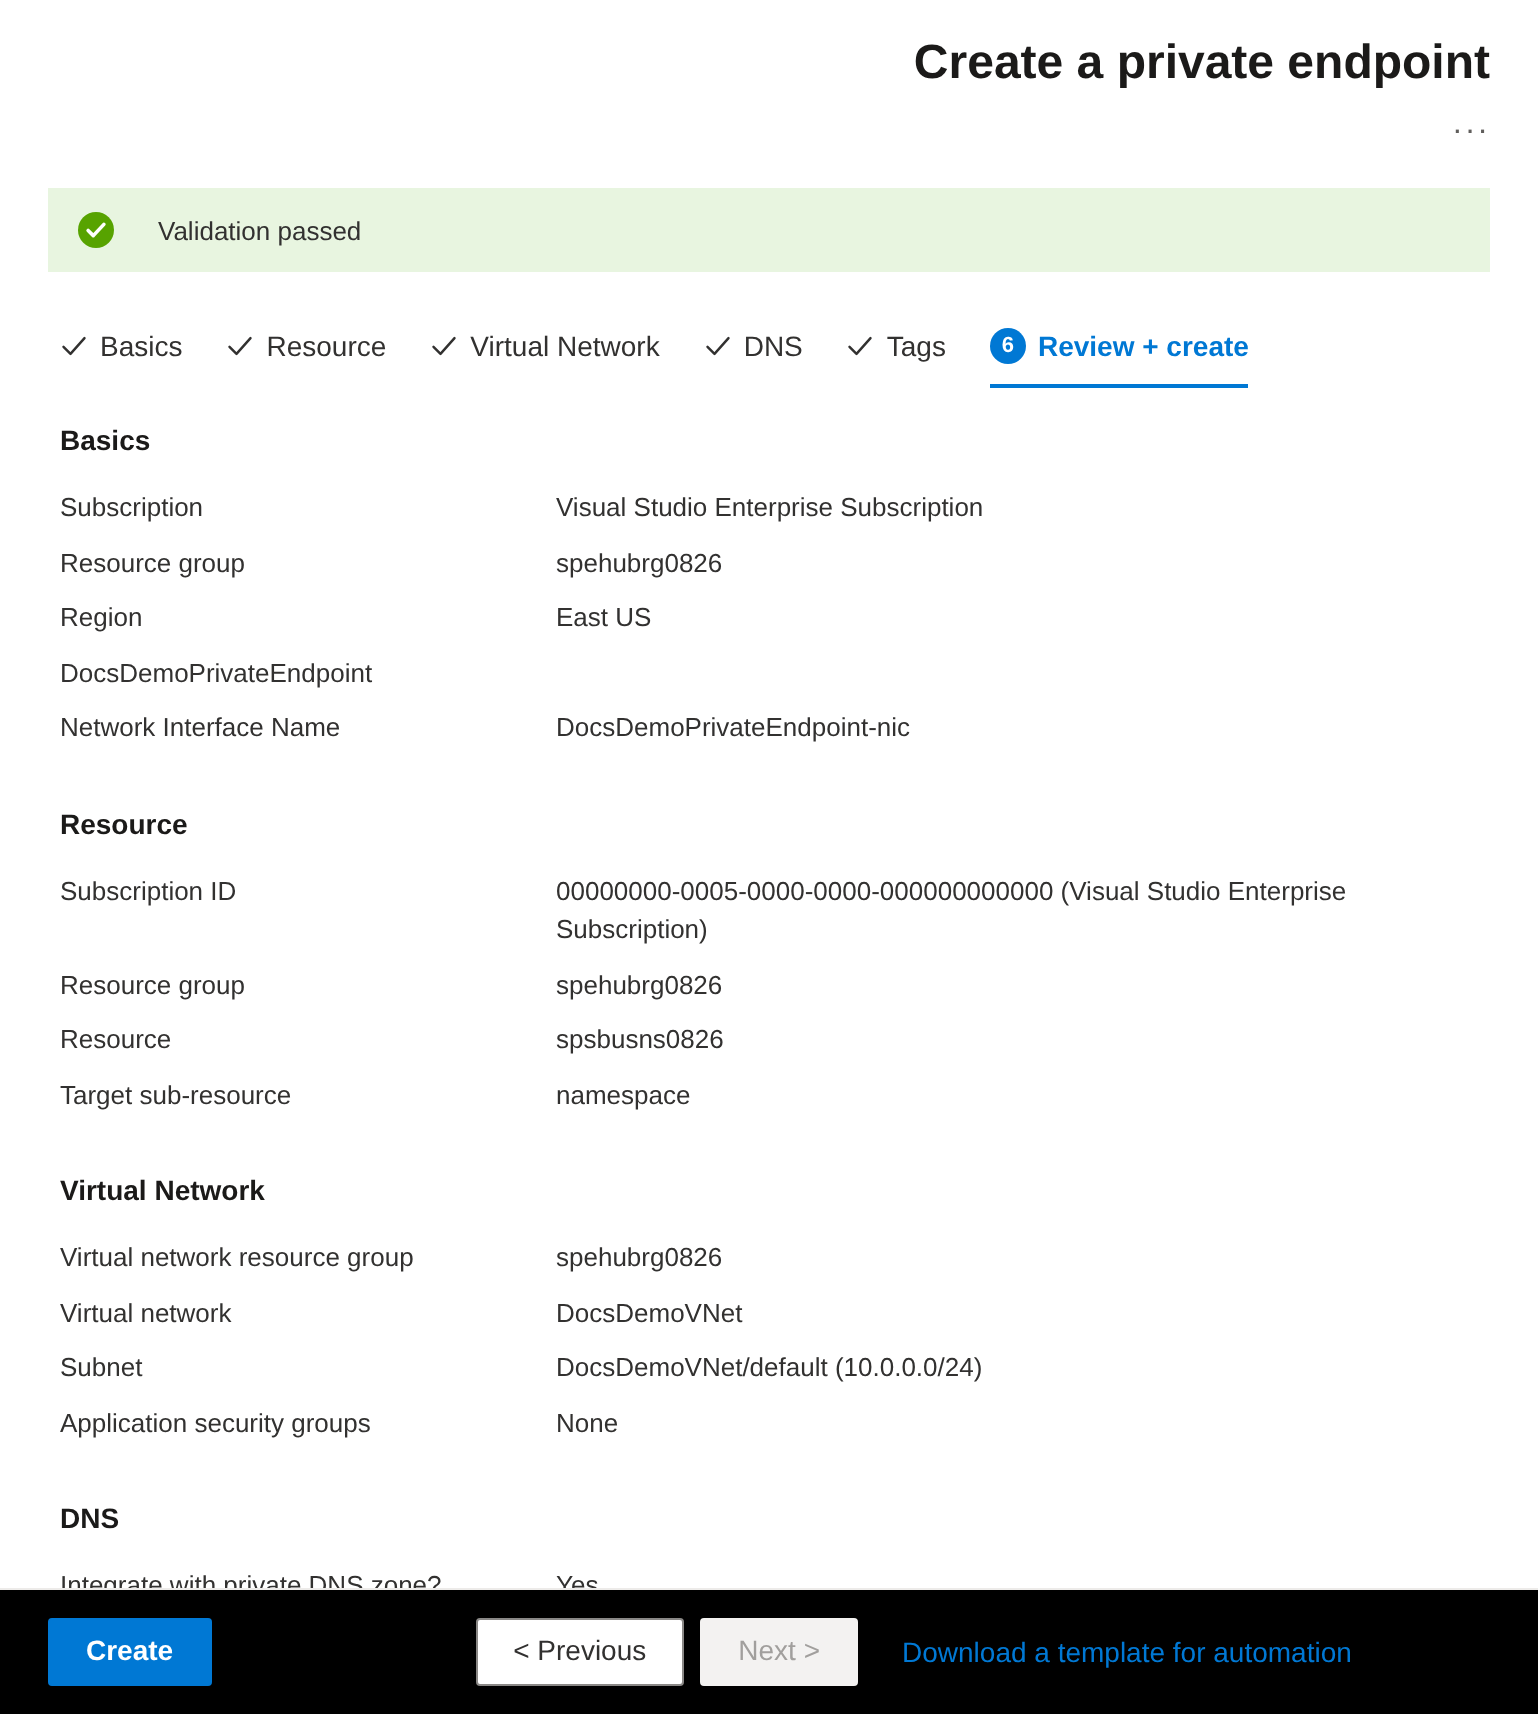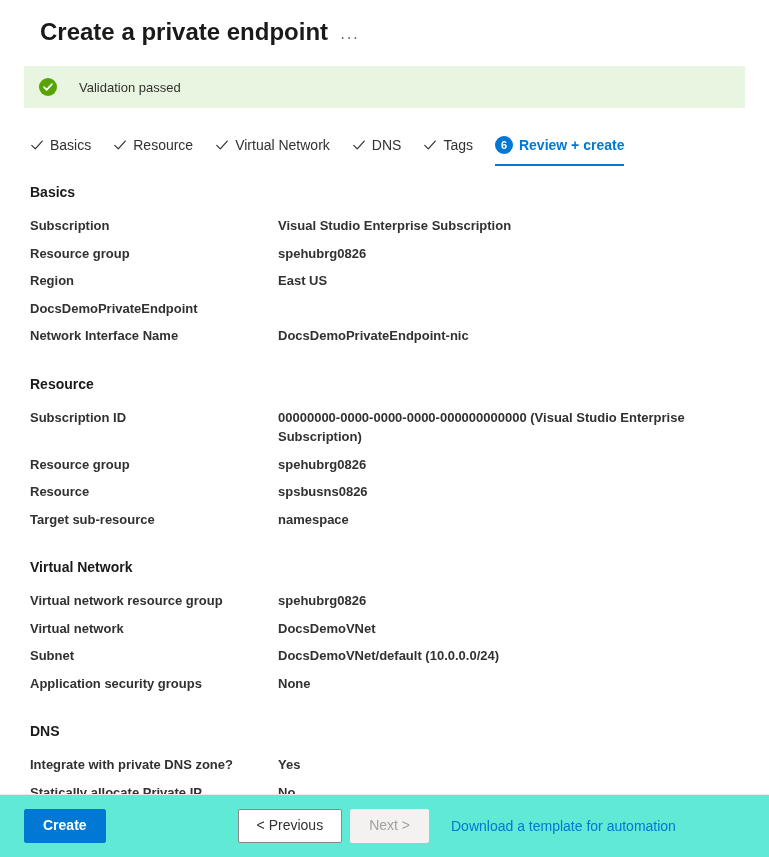--- a/index.html
+++ b/index.html
@@ -7,24 +7,25 @@
       font-family: "Segoe UI", -apple-system, BlinkMacSystemFont, sans-serif;
       font-size: 13px;
       color: #323130;
       background: #ffffff;
       width: 769px;
       height: 857px;
       overflow: hidden;
       position: relative;
     }
     .header {
-      padding: 18px 24px 10px 40px;
+      padding: 18px 24px 10px 27px;
       display: flex;
       align-items: flex-end;
       gap: 12px;
+      flex-direction: column;
     }
     .header h1 {
       font-size: 24px;
       font-weight: 600;
       color: #1b1a19;
     }
     .header .more {
       color: #605e5c;
       font-size: 16px;
       line-height: 1;
@@ -98,42 +99,41 @@
       font-size: 14px;
       font-weight: 600;
       color: #1b1a19;
       margin-bottom: 12px;
     }
     .row {
       display: flex;
       padding: 4px 0;
       font-size: 13px;
       line-height: 1.5;
-      font-weight: bold;
     }
     .row .label {
       width: 248px;
       flex-shrink: 0;
       color: #323130;
     }
     .row .value {
       color: #323130;
       flex: 1;
     }
     .footer {
       position: absolute;
       bottom: 0;
       left: 0;
       right: 0;
       border-top: 1px solid #edebe9;
       padding: 14px 24px;
       display: flex;
       align-items: center;
       gap: 8px;
-      background: #5eead4;
+      background: #000000;
     }
     .btn {
       font-family: inherit;
       font-size: 14px;
       padding: 6px 18px;
       border-radius: 2px;
       cursor: pointer;
       border: 1px solid transparent;
       line-height: 1.4;
     }
@@ -242,21 +242,21 @@
     <div class="row">
         <div class="label">Network Interface Name</div>
         <div class="value">DocsDemoPrivateEndpoint-nic</div>
       </div>
   </div>
 
   <div class="section">
     <h2>Resource</h2>
     <div class="row">
         <div class="label">Subscription ID</div>
-        <div class="value">00000000-0000-0000-0000-000000000000 (Visual Studio Enterprise Subscription)</div>
+        <div class="value">00000000-0005-0000-0000-000000000000 (Visual Studio Enterprise Subscription)</div>
       </div>
     <div class="row">
         <div class="label">Resource group</div>
         <div class="value">spehubrg0826</div>
       </div>
     <div class="row">
         <div class="label">Resource</div>
         <div class="value">spsbusns0826</div>
       </div>
     <div class="row">

